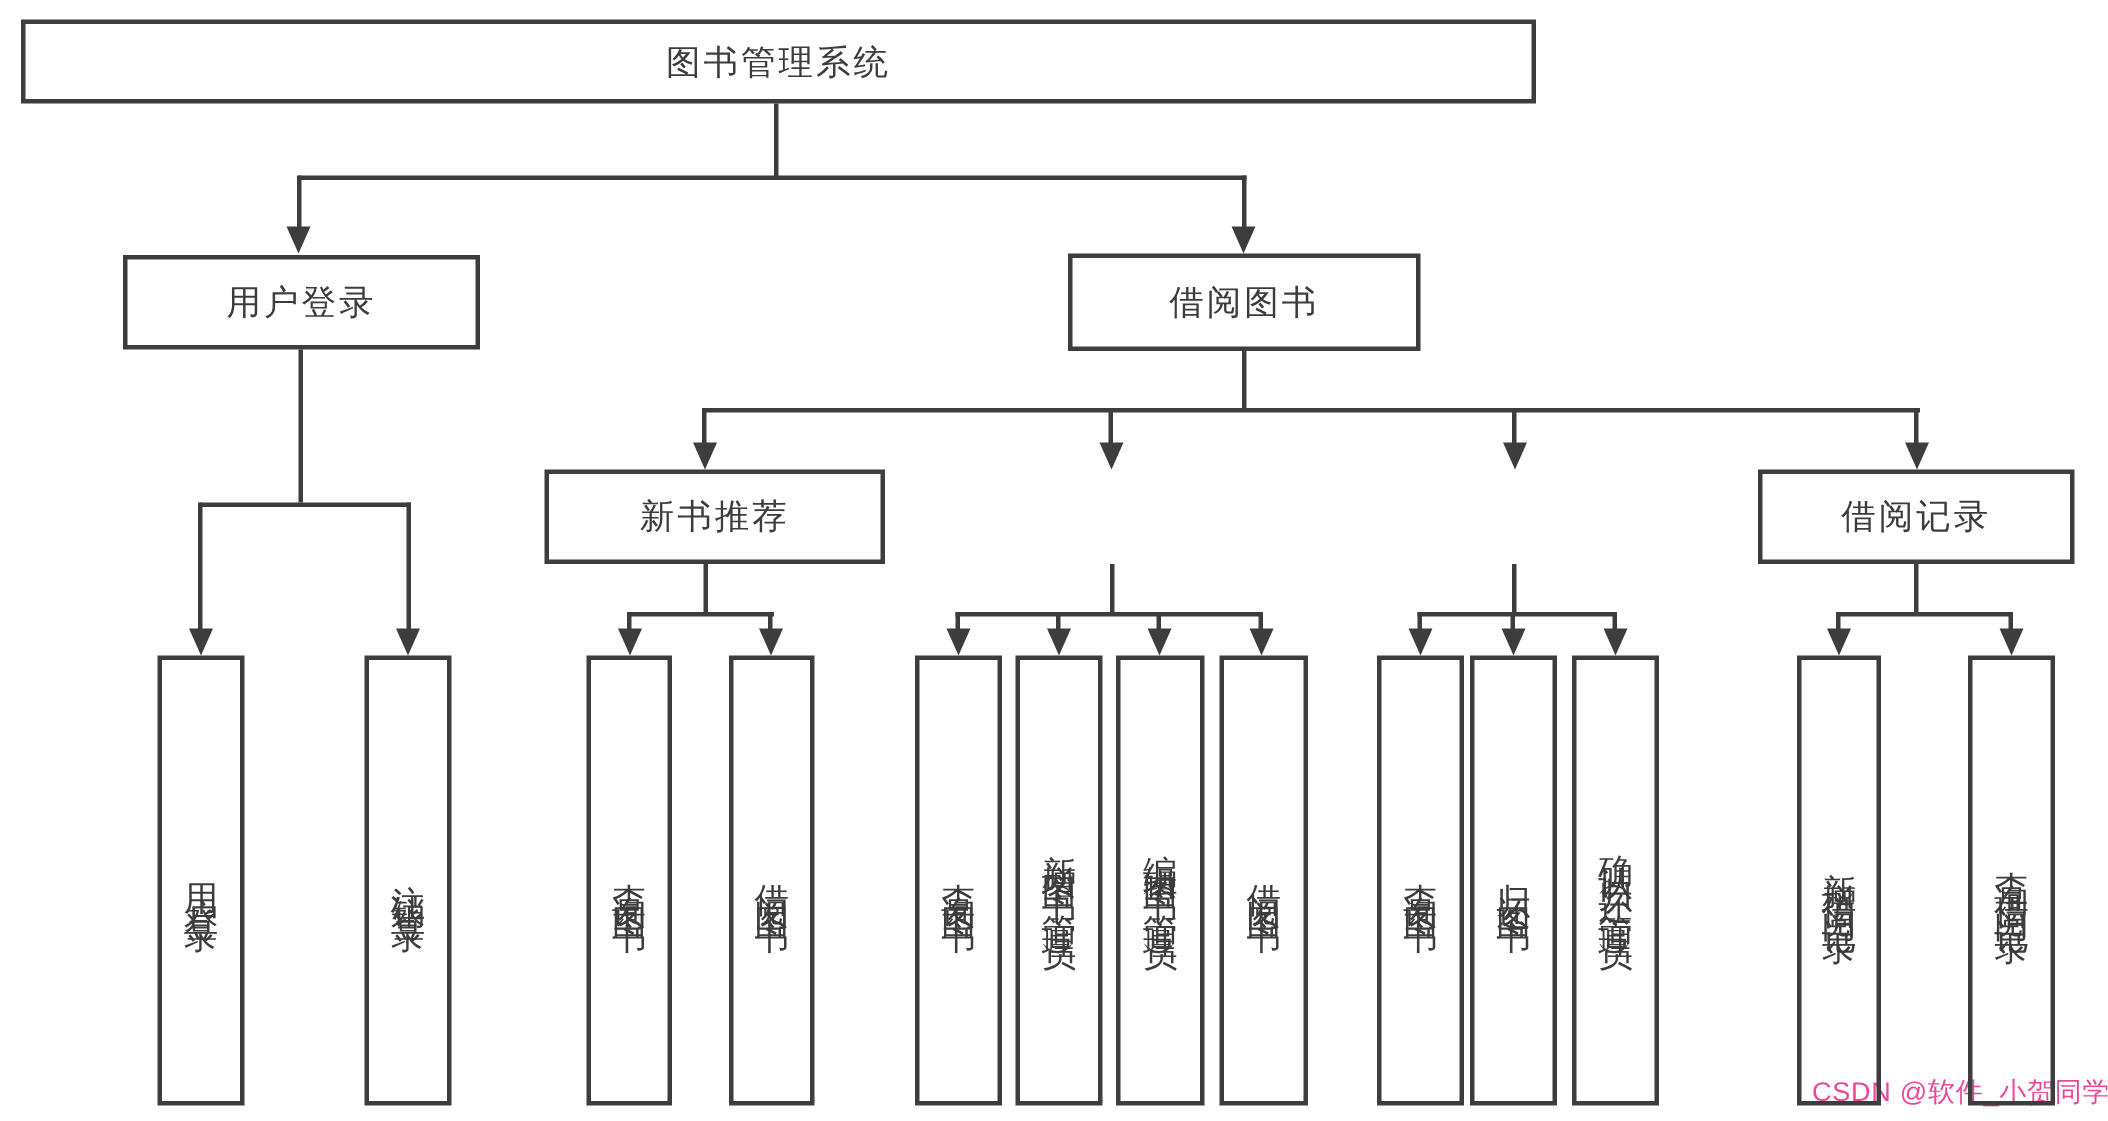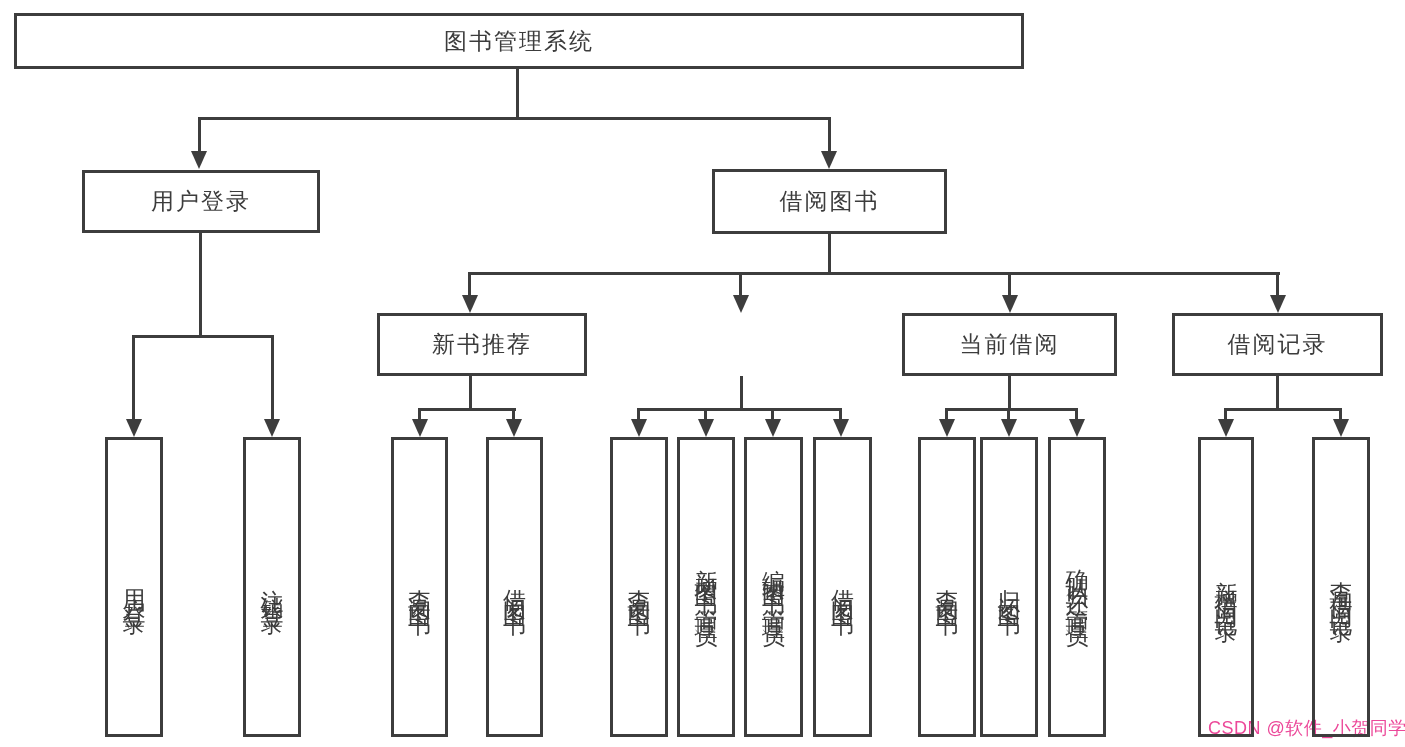--- a/index.html
+++ b/index.html
@@ -64,25 +64,22 @@
   <div class="hline" style="left:469px;top:272px;width:811px"></div>
   <div class="vline" style="left:468px;top:272px;height:26px"></div>
   <div class="ah" style="left:462px;top:295px"></div>
   <div class="vline" style="left:739px;top:272px;height:26px"></div>
   <div class="ah" style="left:733px;top:295px"></div>
   <div class="vline" style="left:1008px;top:272px;height:26px"></div>
   <div class="ah" style="left:1002px;top:295px"></div>
   <div class="vline" style="left:1276px;top:272px;height:26px"></div>
   <div class="ah" style="left:1270px;top:295px"></div>
 
-  <div class="box" style="left:377px;top:313px;width:210px;height:63px">
+  <div class="box" style="left:363px;top:313px;width:227px;height:63px">
     <span class="lbl">新书推荐</span>
-  </div>
-  <div class="box" style="left:902px;top:313px;width:215px;height:63px">
-    <span class="lbl">当前借阅</span>
   </div>
   <div class="box" style="left:1172px;top:313px;width:211px;height:63px">
     <span class="lbl">借阅记录</span>
   </div>
 
   <div class="vline" style="left:469px;top:376px;height:32px"></div>
   <div class="hline" style="left:418px;top:408px;width:98px"></div>
   <div class="vline" style="left:418px;top:408px;height:13px"></div>
   <div class="ah" style="left:412px;top:419px"></div>
   <div class="vline" style="left:512px;top:408px;height:13px"></div>

